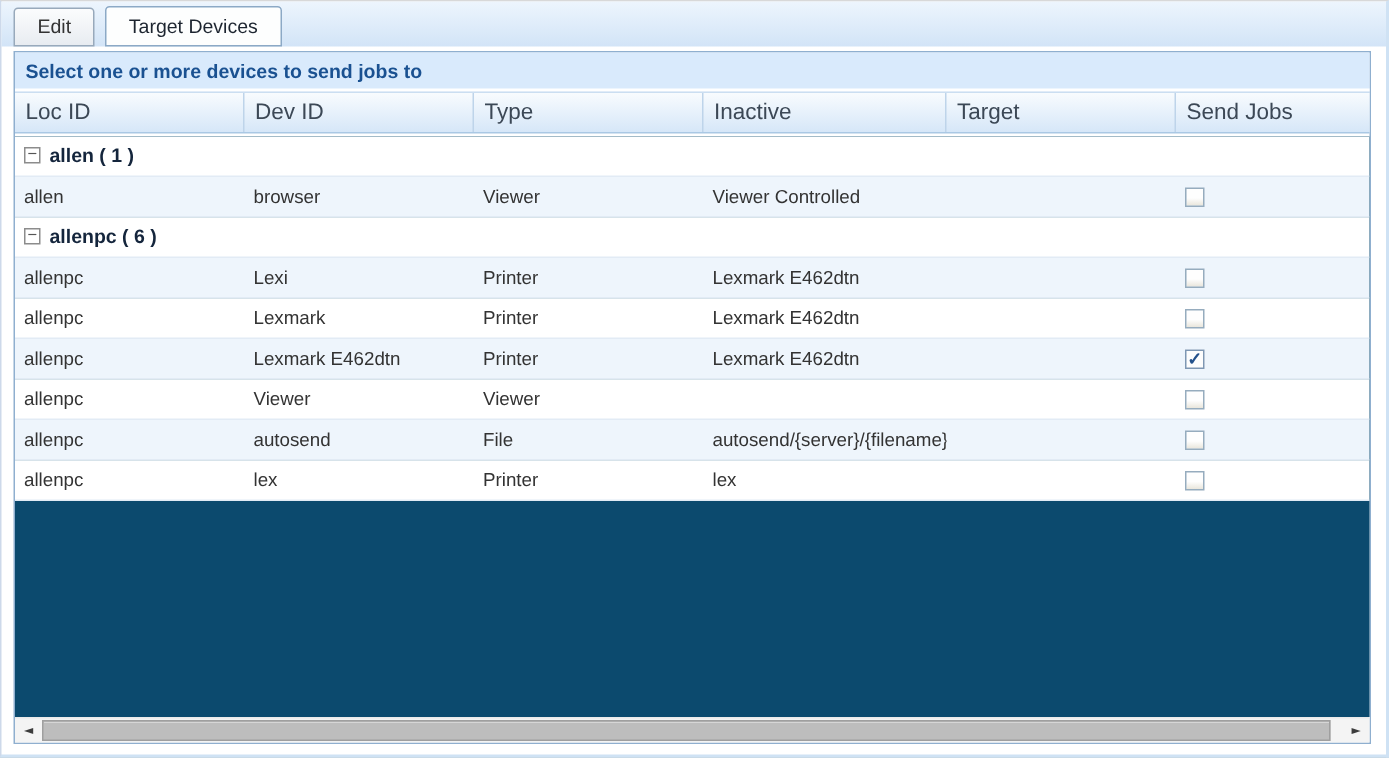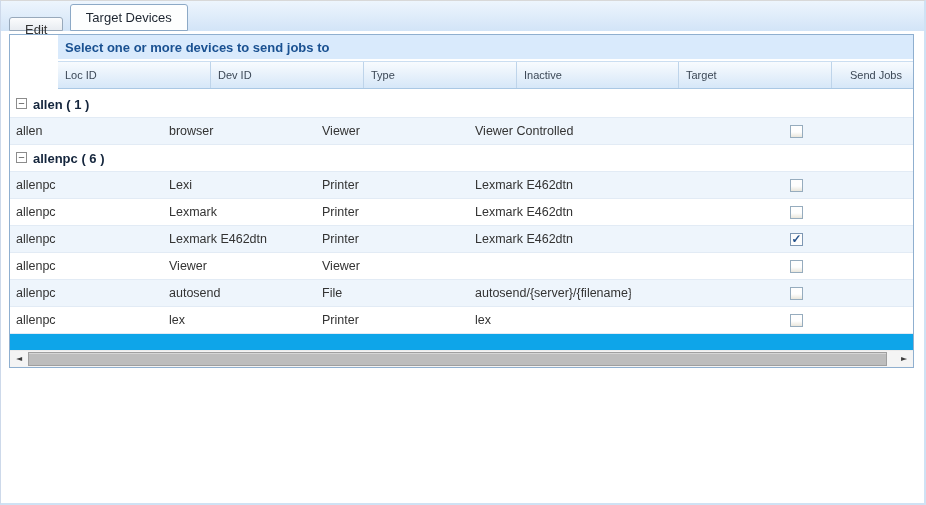--- a/index.html
+++ b/index.html
@@ -20,59 +20,59 @@
     border-right:2px solid #cfe2f4;border-bottom:2px solid #cfe2f4;
     background:#fff;
   }
   
   .tabbar{
     position:absolute;left:0;top:0;right:0;height:30px;
     background:linear-gradient(#edf5fd,#d2e4f7);
     padding:3px 0 0 8px;white-space:nowrap;
   }
   .tab{
-    display:inline-block;height:14px;line-height:24px;
+    display:inline-block;height:26px;line-height:24px;
     padding:0 15px;margin-right:2px;font-size:13px;color:#333;
     border:1px solid #98a9bb;border-radius:3px 3px 0 0;
     background:linear-gradient(#fbfcfd,#e8ecf1);
     vertical-align:bottom;cursor:default;
   }
   .tab.active{
     background:#fdfefe;font-weight:normal;color:#1d2530;
     border-color:#8ca9c6;height:27px;line-height:25px;
   }
   
   .panel{
-    position:absolute;left:8px;top:33px;width:905px;height:334px;
-    border:1px solid var(--panel-border);background:#fff;padding-left:48px;
+    position:absolute;left:8px;top:33px;width:905px;height:462px;
+    border:1px solid var(--panel-border);background:#fff;
   }
   .info-bar{
     height:26px;line-height:26px;background:var(--band-bg);
     border-bottom:2px solid #fff;
     color:var(--accent-blue);font-weight:bold;font-size:13px;
     padding-left:7px;white-space:nowrap;overflow:hidden;
   }
   .cols{
     display:grid;
     grid-template-columns:153px 153px 153px 162px 153px 1fr;
   }
   .grid-header{
     height:28px;
     background:linear-gradient(#f8fbfe,#d6e7f8);
     border-top:1px solid #cbdef1;border-bottom:1px solid #aac8e4;
   }
   .grid-header .hcell{
-    font-size:11px;color:#3c4856;line-height:26px;
+    font-size:15px;color:#3c4856;line-height:26px;
     padding-left:7px;border-right:1px solid #bed4ea;
     white-space:nowrap;overflow:hidden;
   }
-  .grid-header .hcell:last-child{border-right:none;text-align:center;}
+  .grid-header .hcell:last-child{border-right:none;}
   .grid-body{
     position:absolute;top:56px;bottom:17px;left:0;right:0;
-    overflow:hidden;background:#0ea5e9;
+    overflow:hidden;background:#0c4a6e;
   }
   .group-row{
     height:27px;line-height:26px;background:#fff;
     border-bottom:1px solid #e2ebf5;padding-left:6px;
     white-space:nowrap;
   }
   .expander{
     display:inline-block;width:11px;height:11px;
     border:1px solid #8c8c8c;background:#fff;color:#555;
     font-size:11px;line-height:9px;text-align:center;

